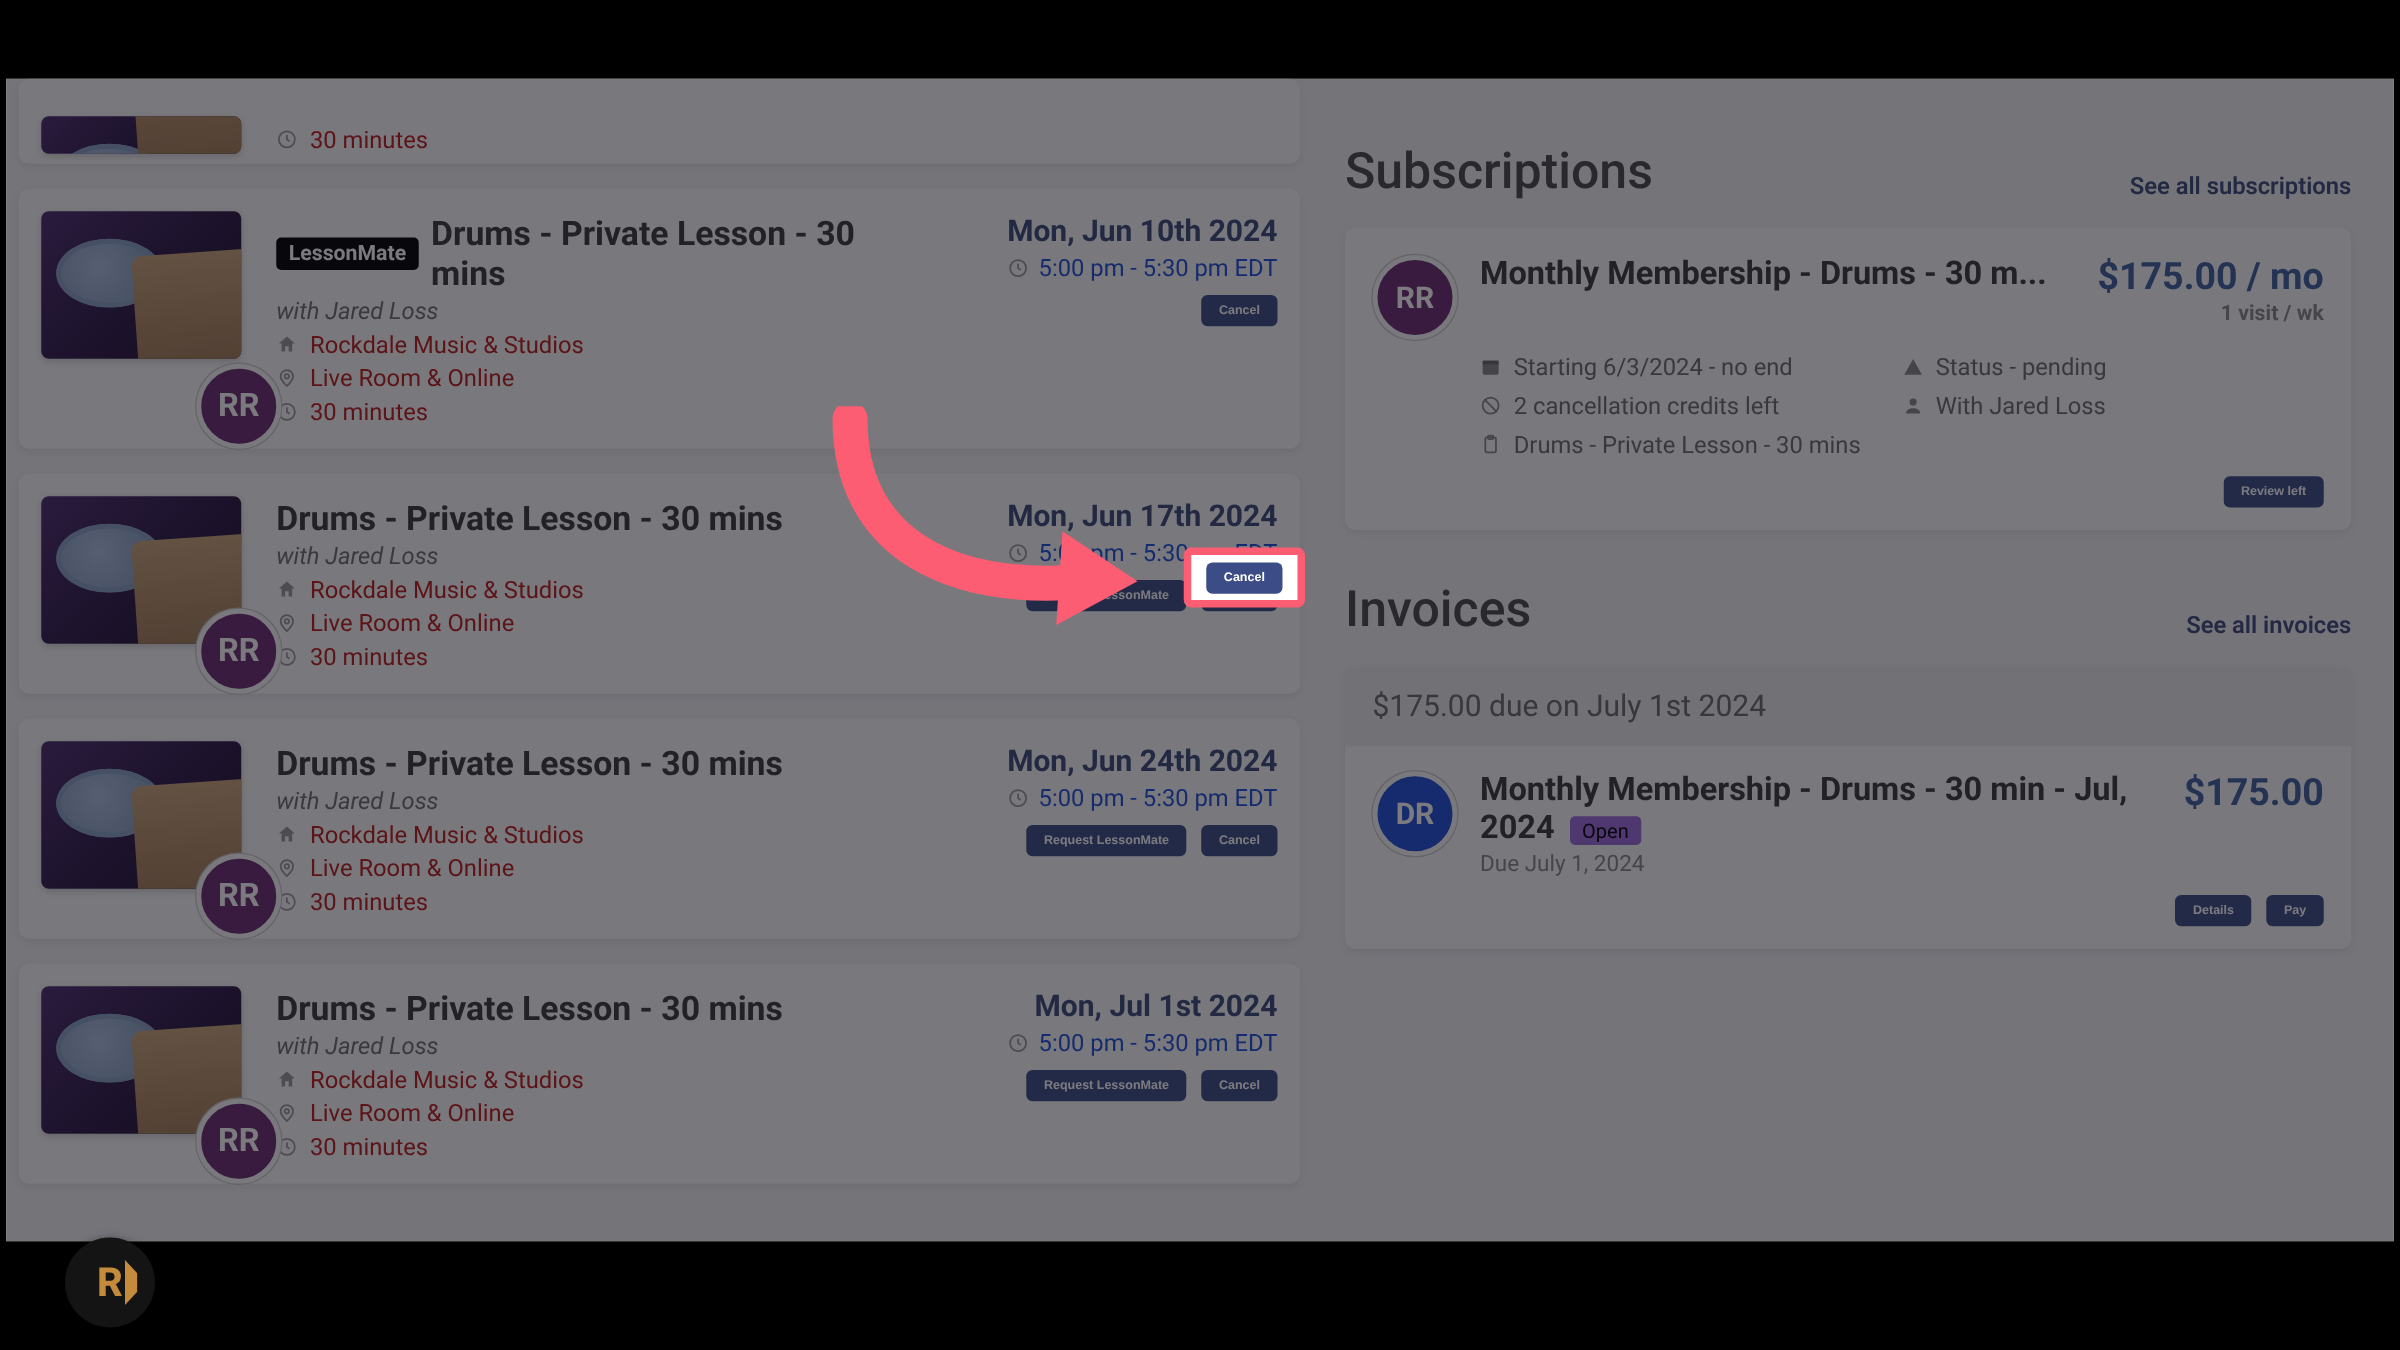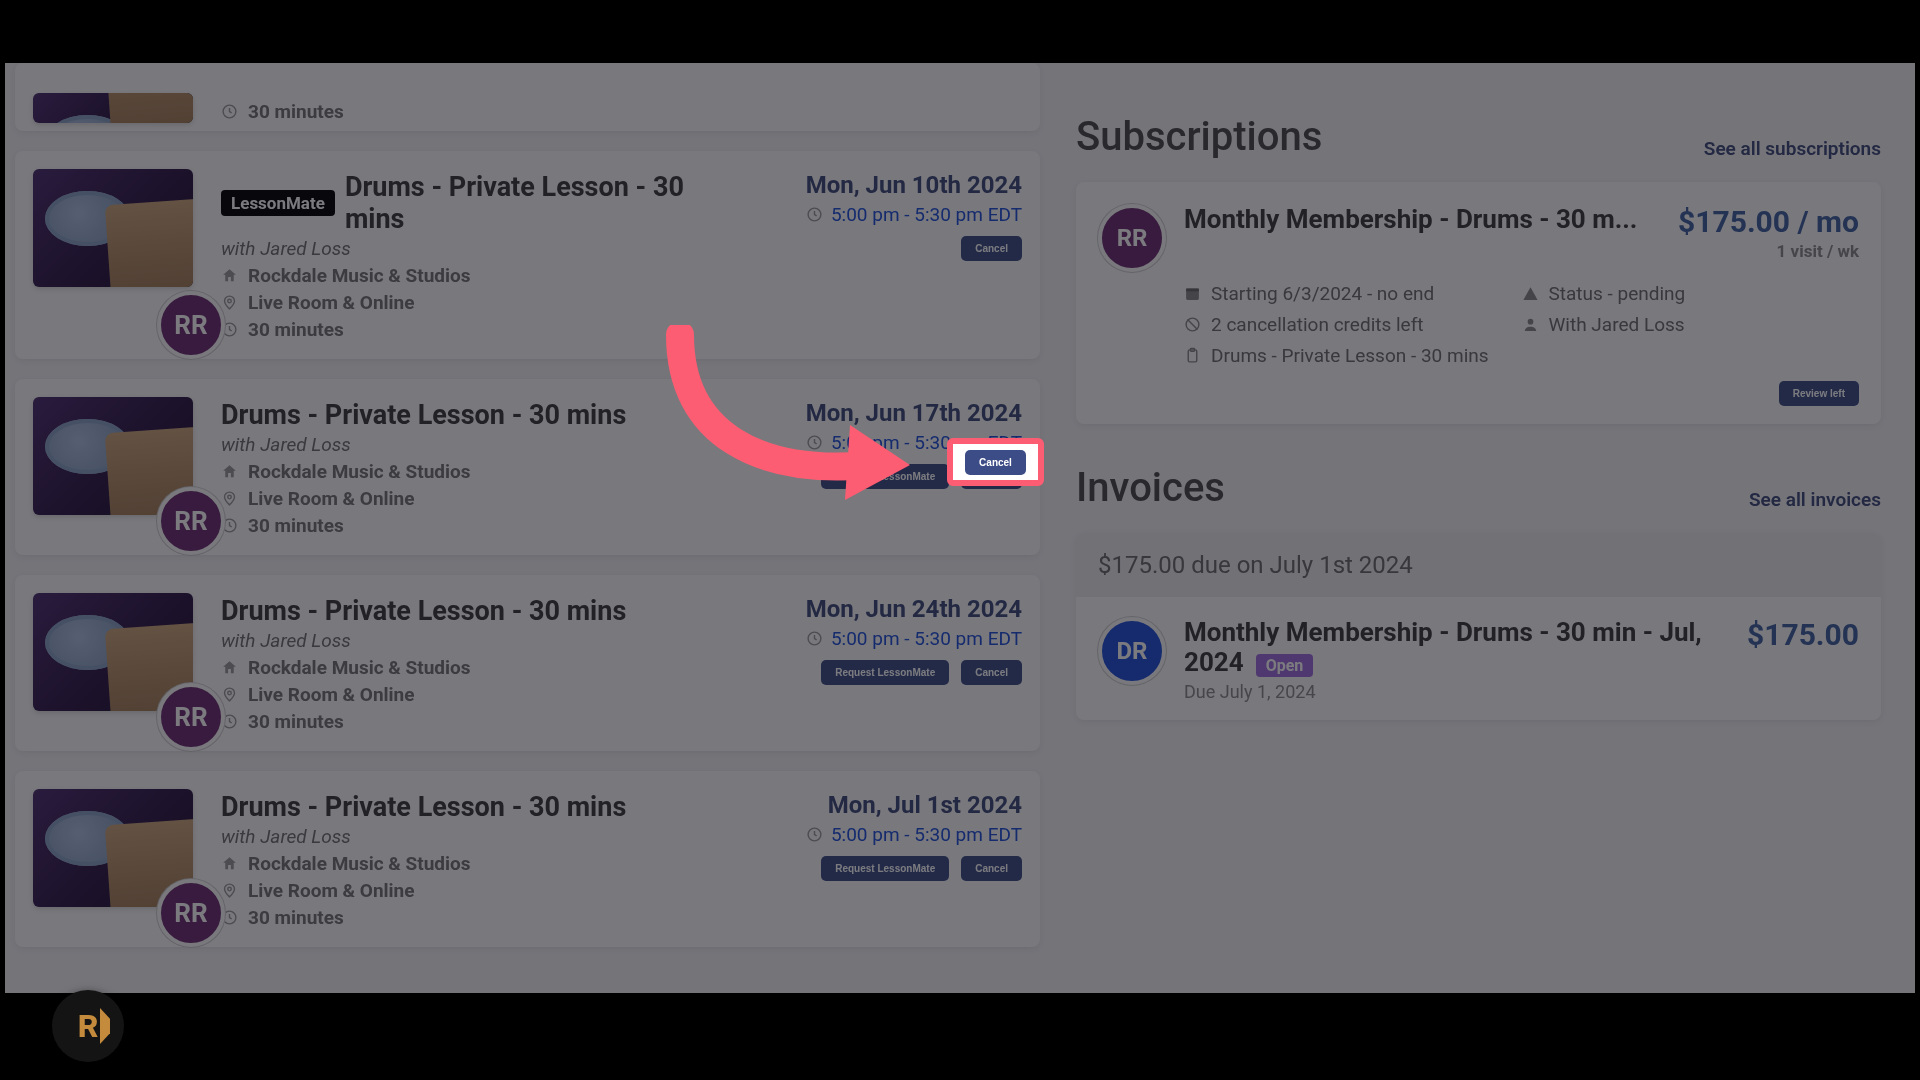--- a/index.html
+++ b/index.html
@@ -65,21 +65,21 @@
   }
 
   .lesson-info { flex: 1; padding-top: 2px; }
   .title-row { display:flex; align-items:center; gap:10px; margin-bottom:2px;}
   .badge {
     background:#000000; color:#fff; font-size:17px; font-weight:700;
     padding:3px 10px; border-radius:4px;
   }
   .lesson-title { font-size:27px; font-weight:700; color:#3a3a3a; }
   .with-teacher { font-size:19px; font-style:italic; color:#707070; margin-bottom:4px; }
-  .meta { display:flex; align-items:center; gap:10px; color:#737373; font-size:19px; margin-top:4px;font-weight:bold;}
+  .meta { display:flex; align-items:center; gap:10px; color:#b91c1c; font-size:19px; margin-top:4px;}
   .meta .ico { width:17px; height:17px; }
 
   .lesson-right { text-align:right; padding-top:2px; min-width:280px;}
   .date { font-size:24px; font-weight:700; color:#3e497a; margin-bottom:4px;}
   .time-row { display:flex; align-items:center; justify-content:flex-end; gap:8px; color:#1d4ed8; font-size:19px; margin-bottom:10px;}
   .btn-row { display:flex; gap:12px; justify-content:flex-end; }
   .btn {
     background:#3c4c86; color:#fff; border:none; border-radius:5px;
     padding:8px 16px; font-size:16px; font-weight:600; cursor:pointer;
   }
@@ -102,21 +102,21 @@
   .avatar-sm.red { background:#1d4ed8; }
   .sub-title { font-size:26px; font-weight:700; color:#3a3a3a; }
   .price { font-size:30px; font-weight:700; color:#3e5fa0; white-space:nowrap; }
   .visits { text-align:right; color:#8a8a8a; font-size:17px; margin-top:2px;font-weight:bold;}
   .sub-grid { margin-top:10px; margin-left:86px; display:grid; grid-template-columns:1fr 1fr; row-gap:8px; color:#6d6d6d; font-size:19px;}
   .sub-grid .cell { display:flex; align-items:center; gap:10px;}
   .panel-actions { display:flex; justify-content:flex-end; gap:12px; margin-top:14px;}
 
   .due-bar { background:#e8e8eb; border-radius:6px; padding:14px 18px; font-size:24px; color:#6a6a6a; margin-bottom:18px;}
   .inv-head { display:flex; gap:18px; align-items:flex-start;}
-  .open-badge { background:#9d6bdc; color:#ffffff; font-size:16px; font-weight:700; padding:2px 10px; border-radius:4px; margin-left:8px;}
+  .open-badge { background:#9d6bdc; color:#000000; font-size:16px; font-weight:400; padding:2px 10px; border-radius:4px; margin-left:8px;}
   .inv-due { color:#8a8a8a; font-size:18px; margin-top:4px;}
 
   .ico { display:inline-block; }
   svg { display:block; }
 
   
   .dim {
     position:absolute; inset:0; background:rgba(14,14,22,.55); pointer-events:none;
   }
 
@@ -473,20 +473,24 @@
           <div class="avatar-sm red">DR</div>
           <div style="flex:1; display:flex; justify-content:space-between; gap:10px;">
             <div>
               <span class="sub-title">Monthly Membership - Drums - 30 min - Jul, 2024</span>
               <span class="open-badge">Open</span>
               <div class="inv-due">Due July 1, 2024</div>
             </div>
             <div class="price">$175.00</div>
           </div>
         </div>
+        <div class="panel-actions">
+          <button class="btn small">Details</button>
+          <button class="btn small">Pay</button>
+        </div>
       </div>
 
     </div>
   </div>
 
   <div class="dim"></div>
 </div>
 
 <svg class="arrow" viewBox="0 0 300 200">
   <path d="M40 10 C 40 110, 120 150, 230 140" stroke="#fc5d72" stroke-width="28" fill="none" stroke-linecap="round"></path>

